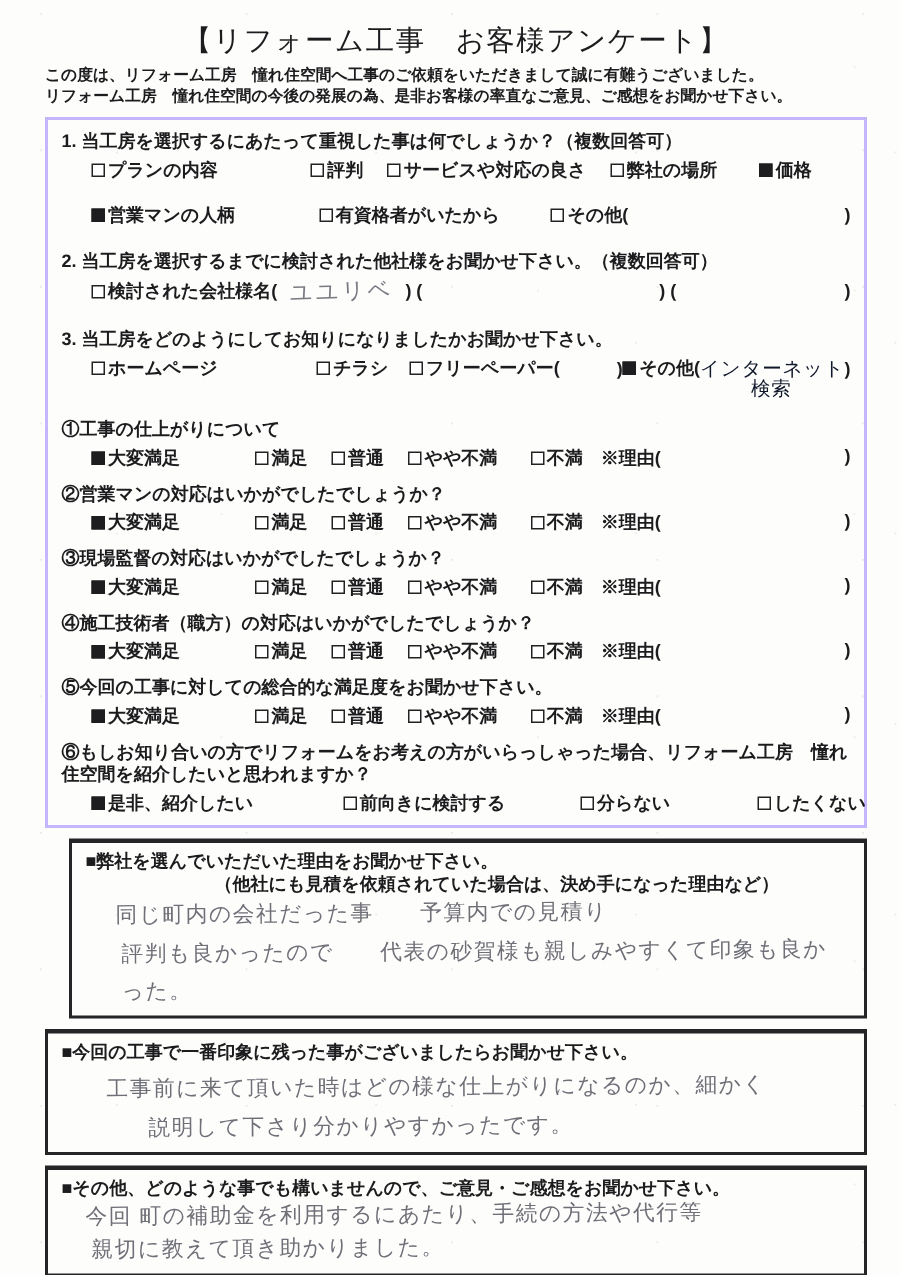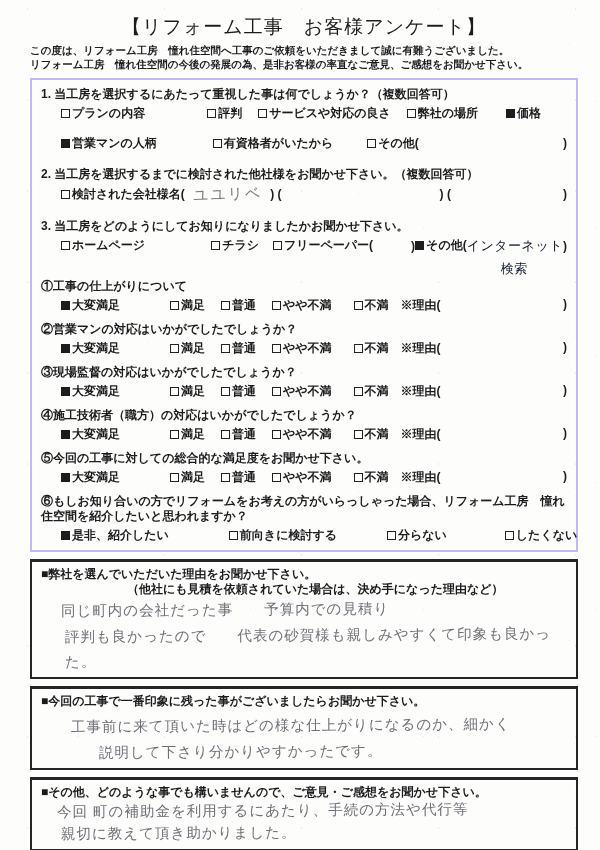--- a/index.html
+++ b/index.html
@@ -37,21 +37,21 @@
   .sat .optrow .opt:nth-child(5){ margin-right:12px; }
   .reason { flex:1 1 auto; display:inline-flex; justify-content:space-between; }
   .q6 .optrow .opt:nth-child(1){ margin-right:60px; }
   .q6 .optrow .opt:nth-child(2){ margin-right:50px; }
   .q6 .optrow .opt:nth-child(3){ margin-right:58px; }
   .ansbox { border:2px solid #252527; border-top-width:3px; margin-top:7px; padding:5px 9px 4px 9px; }
   .ansbox .qheading { font-size:12px; }
   .subheading { font-size:12px; font-weight:bold; padding-left:86px; line-height:1.3; }
   .hand { font-size:14.5px; color:#6f6f78; letter-spacing:1px; transform:rotate(-0.4deg); line-height:1.75; font-weight:normal; }
   .hand-inline { font-size:13px; color:#0f172a; letter-spacing:0.5px; font-weight:normal; position:relative; white-space:nowrap; }
-  .hand-inline .l2 { position:absolute; left:34px; top:23px; }
+  .hand-inline .l2 { position:absolute; left:34px; top:13px; }
   .hand-q2 { font-size:15px; color:#7a7a83; letter-spacing:2px; font-weight:normal; transform:rotate(-2deg); display:inline-block; }
 </style>
 </head>
 <body>
 
 <div class="page">
   <div class="noise"></div>
 
   <div class="title">【リフォーム工事　お客様アンケート】</div>
   <div class="intro">
@@ -312,21 +312,21 @@
             <span>分らない</span>
           </span>
         <span class="opt">
             <span class="cb"></span>
             <span>したくない</span>
           </span>
       </div>
     </div>
   </div>
 
-  <div class="ansbox" style="min-height:84px;">
+  <div class="ansbox" style="min-height:84px;margin-left:16px;">
     <div class="qheading">■弊社を選んでいただいた理由をお聞かせ下さい。</div>
     <div class="subheading">（他社にも見積を依頼されていた場合は、決め手になった理由など）</div>
     <div class="hand" style="padding-left:20px;">同じ町内の会社だった事　　予算内での見積り</div>
     <div class="hand" style="padding-left:24px;">評判も良かったので　　代表の砂賀様も親しみやすくて印象も良かった。</div>
   </div>
 
   <div class="ansbox" style="min-height:78px;">
     <div class="qheading">■今回の工事で一番印象に残った事がございましたらお聞かせ下さい。</div>
     <div class="hand" style="padding-left:30px; margin-top:4px;">工事前に来て頂いた時はどの様な仕上がりになるのか、細かく</div>
     <div class="hand" style="padding-left:58px;">説明して下さり分かりやすかったです。</div>

